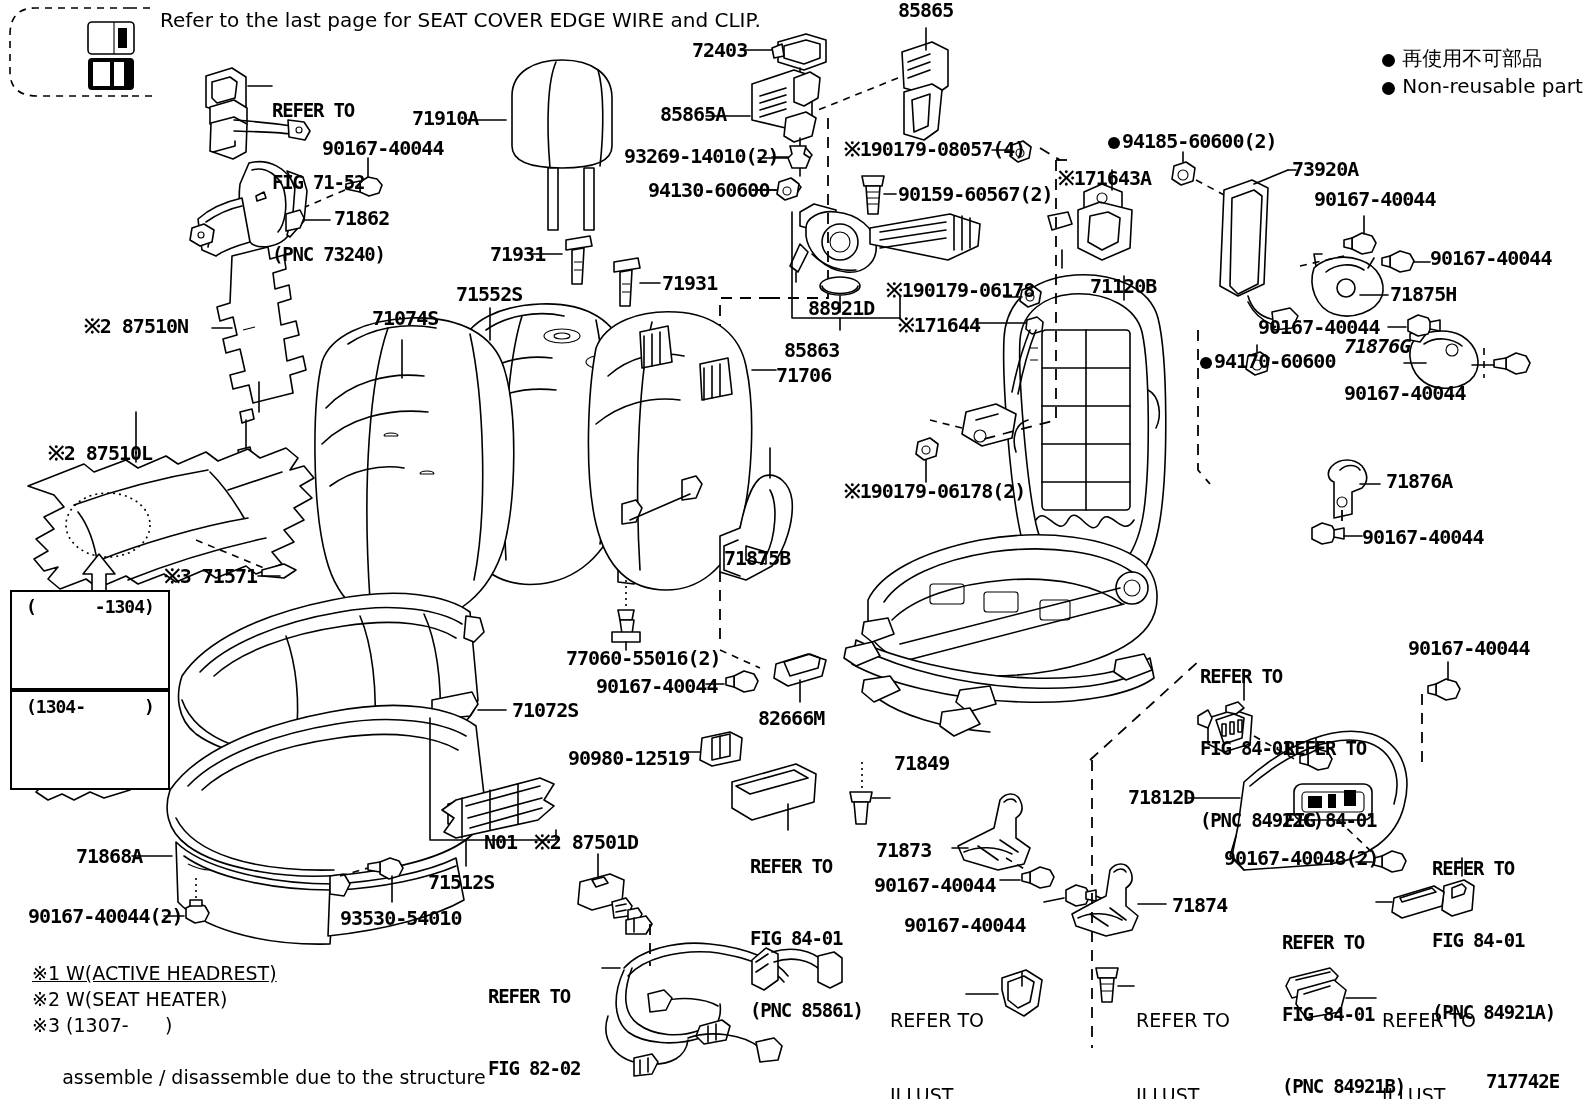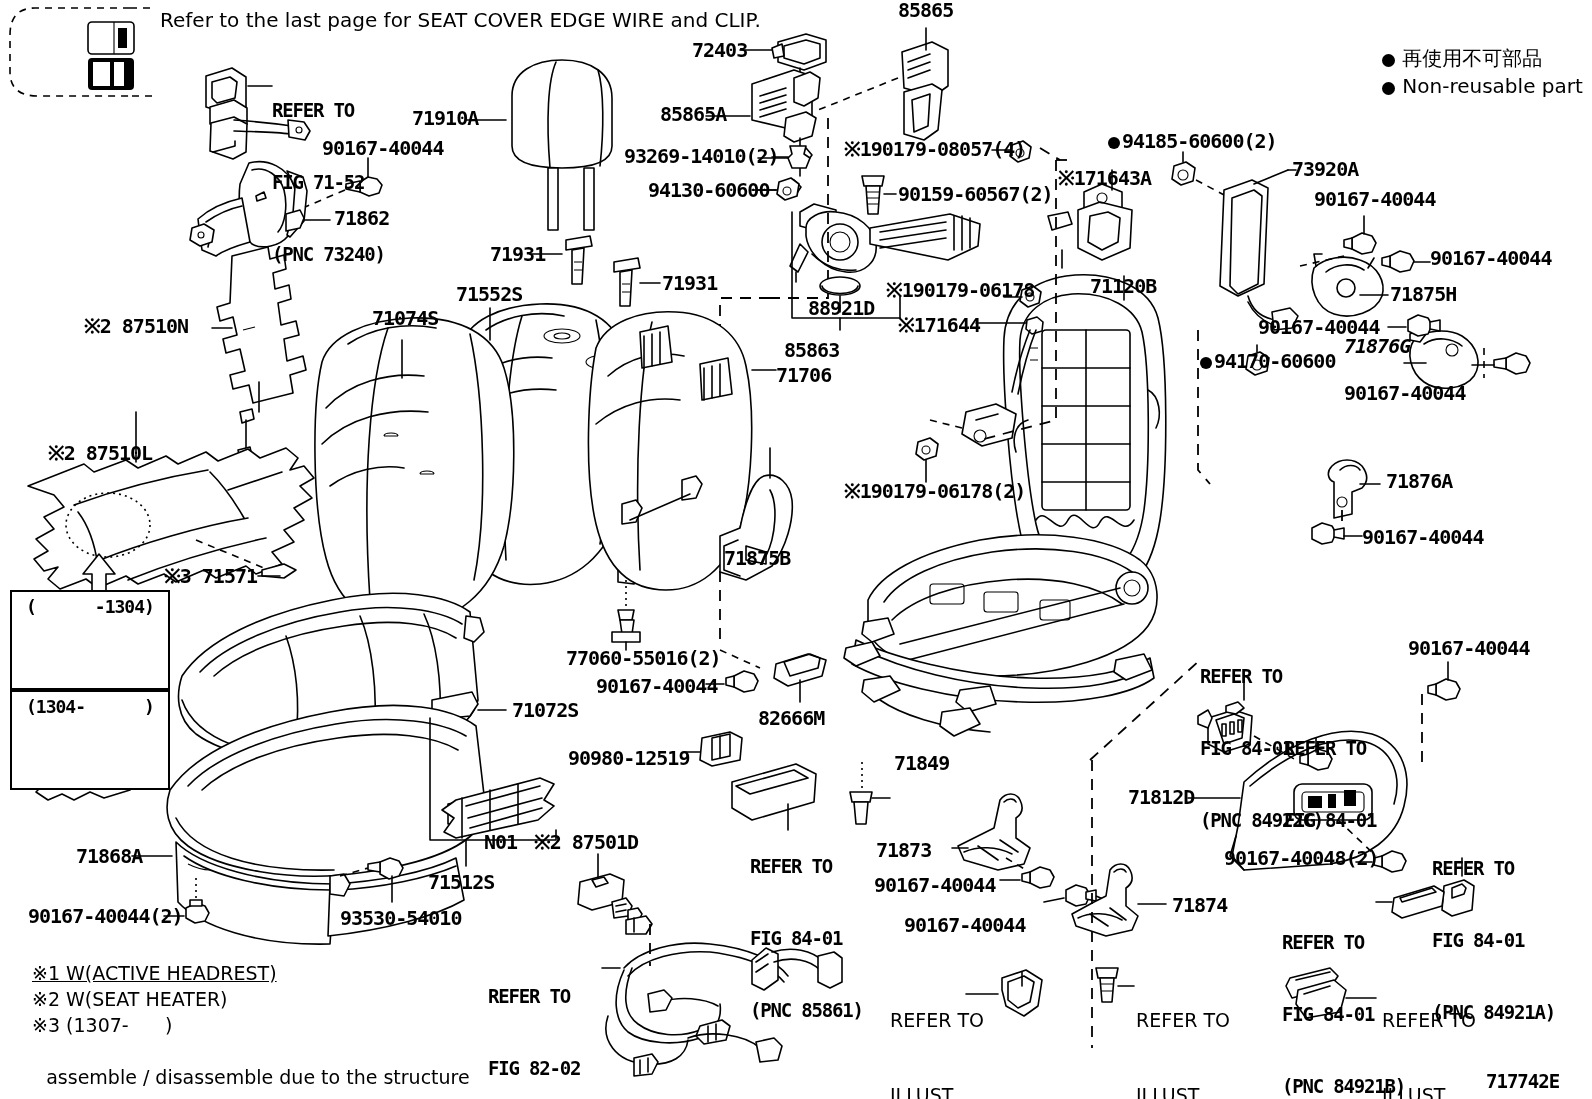--- a/index.html
+++ b/index.html
@@ -840,17 +840,17 @@
   <div class="lbl pn" style="left:874px;top:875px;">90167-40044</div>
   <div class="lbl pn" style="left:904px;top:915px;">90167-40044</div>
   <div class="lbl pn" style="left:1172px;top:895px;">71874</div>
   <div class="lbl pn" style="left:1128px;top:787px;">71812D</div>
   <div class="lbl pn" style="left:1408px;top:638px;">90167-40044</div>
   <div class="lbl pn" style="left:1224px;top:848px;">90167-40048(2)</div>
 
   <div class="lbl note" style="left:32px;top:960px;text-decoration:underline;">※1 W(ACTIVE HEADREST)</div>
   <div class="lbl note" style="left:32px;top:986px;">※2 W(SEAT HEATER)</div>
   <div class="lbl note" style="left:32px;top:1012px;">※3 (1307-      )</div>
-  <div class="lbl note" style="left:16px;top:1064px;text-align:right;">     assemble / disassemble due to the structure</div>
+  <div class="lbl note" style="left:32px;top:1064px;text-align:right;">     assemble / disassemble due to the structure</div>
 
   <div class="lbl figid" style="left:1486px;top:1072px;">717742E</div>
 
 </div>
 
 </body></html>

